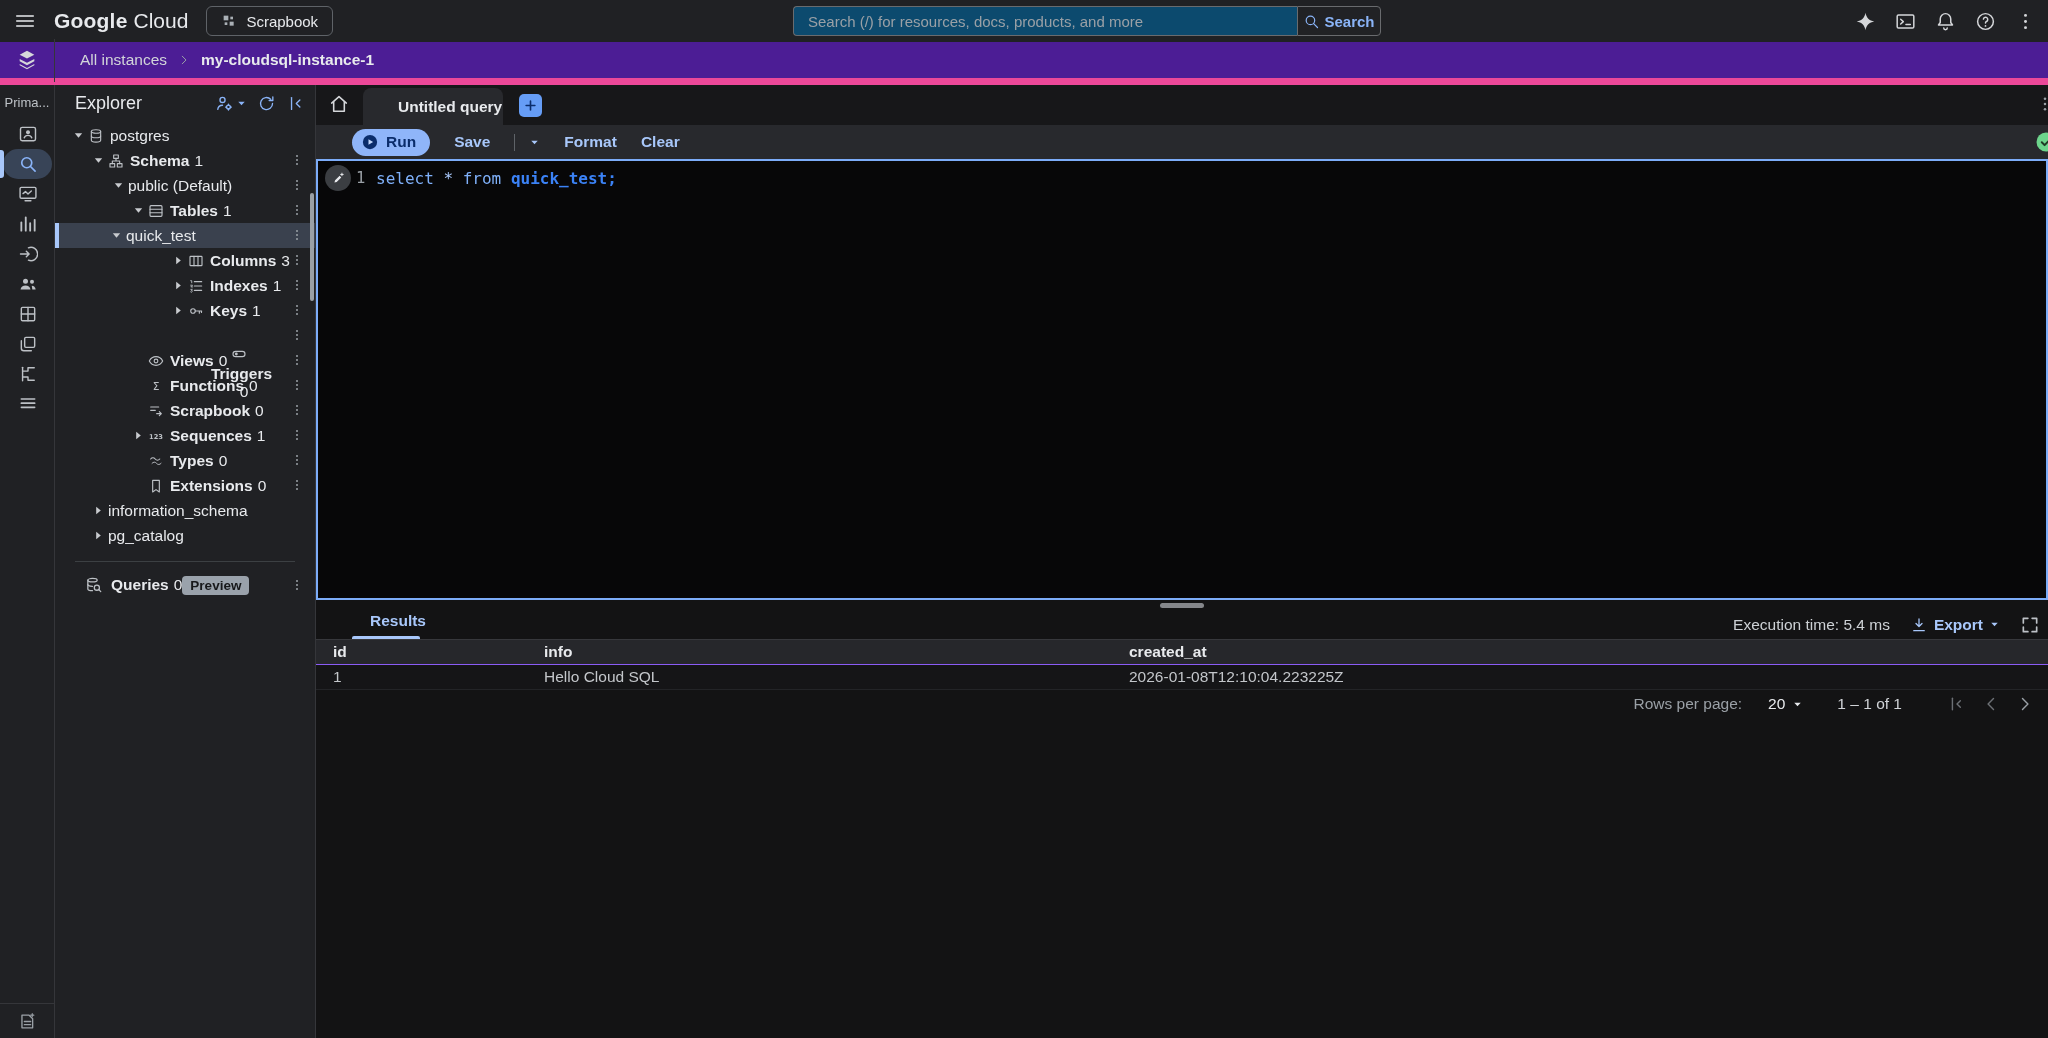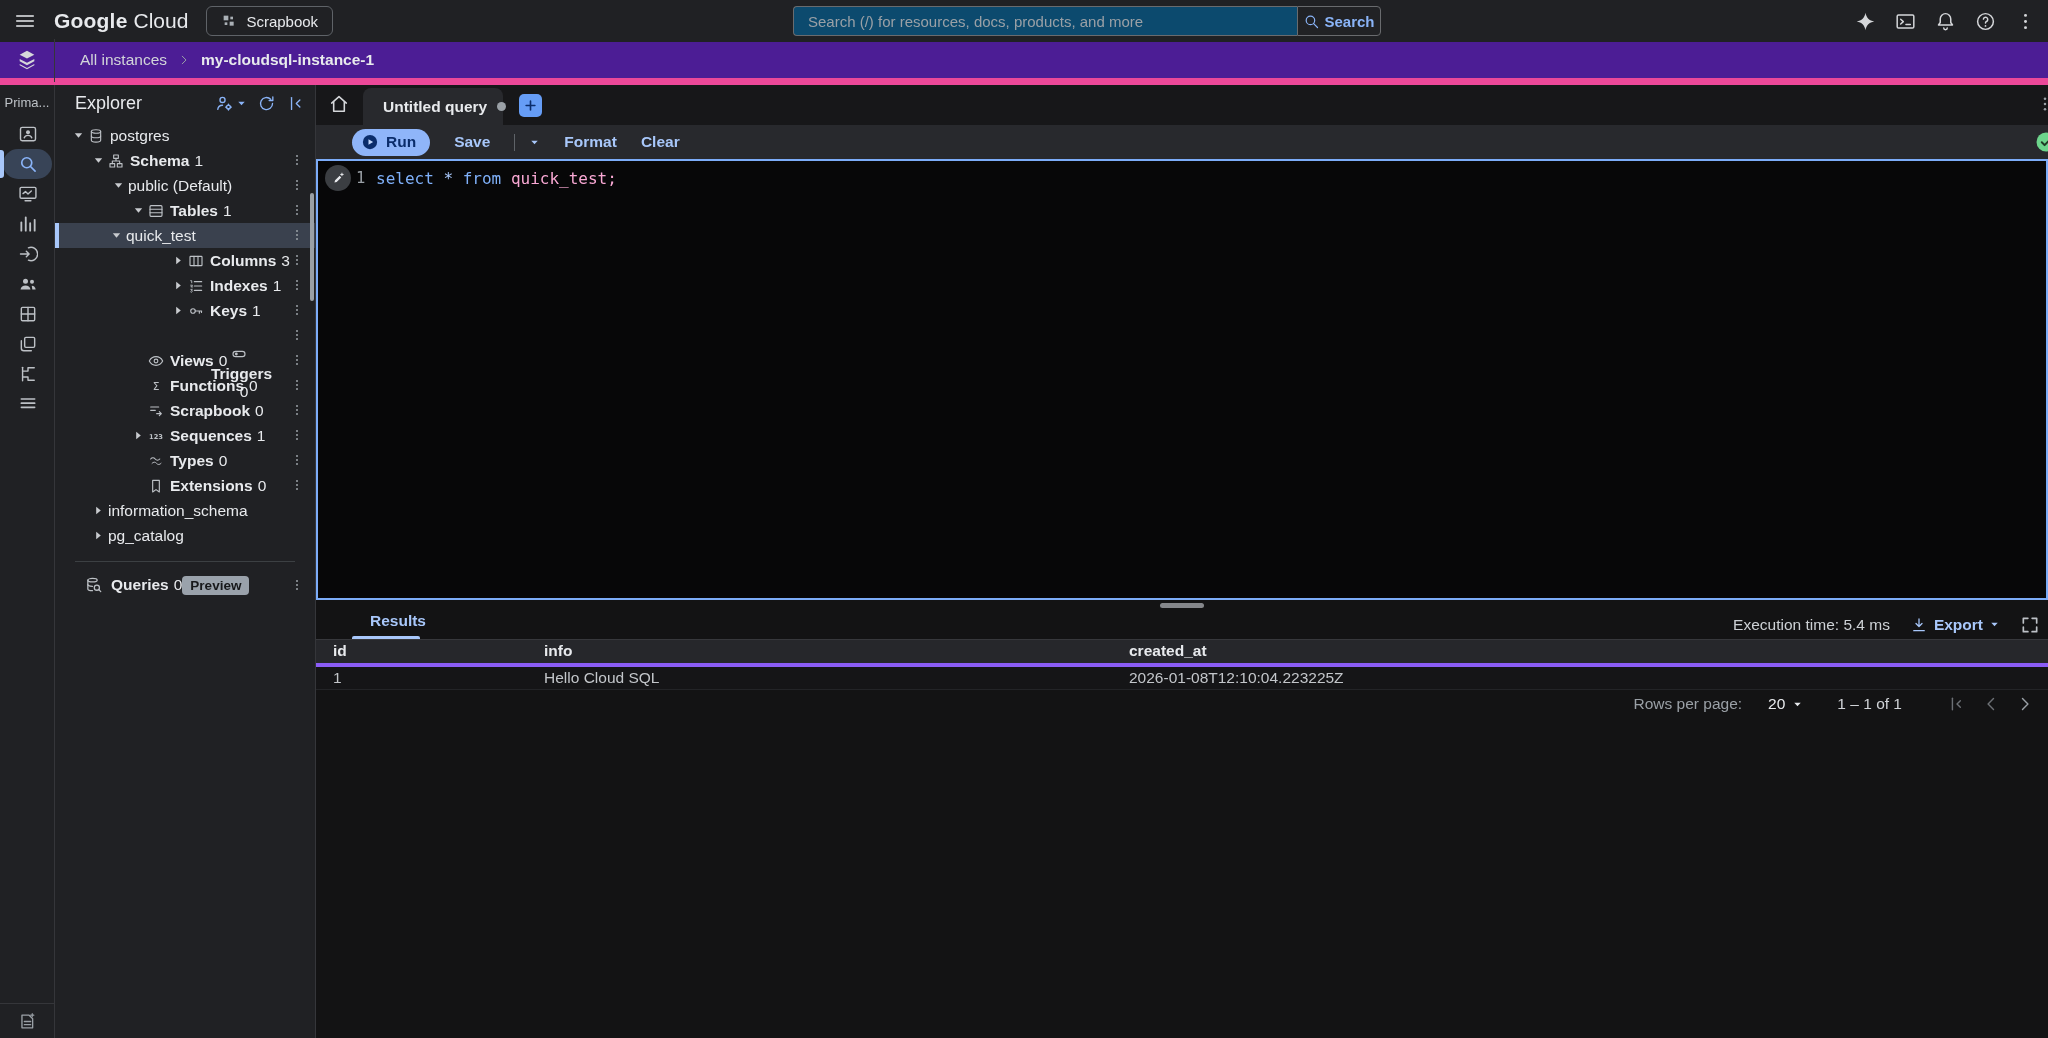--- a/index.html
+++ b/index.html
@@ -84,21 +84,21 @@
   #queries-row .tw-icon svg{width:18px;height:18px;}
   #preview-badge{background:#9aa2ab; color:#17181a; border-radius:4px; padding:2px 8px; font-size:13.5px; font-weight:600;}
   #explorer-scrollthumb{position:absolute; right:1px; top:108px; width:4px; height:108px; background:#9aa0a6; border-radius:2px;}
 
   
   #main{top:85px; left:316px; width:1732px; height:953px; background:#131314; overflow:hidden;}
   #tabbar{position:absolute; top:0; left:0; width:100%; height:40px; background:#171719;}
   #home-btn{position:absolute; left:12px; top:8px; width:26px; height:26px; color:#d5d7da; cursor:pointer;}
   #home-btn .icon{width:22px;height:22px;}
   #active-tab{position:absolute; left:47px; top:3px; height:37px; width:140px; background:#28292d; border-radius:8px 8px 0 0;
-    display:flex; align-items:center; padding:0 12px; gap:8px; cursor:pointer;}
+    display:flex; align-items:center; padding:0 12px; gap:23px; cursor:pointer;}
   #active-tab .code-ic{width:17px; height:13px; color:#e8eaed;}
   #active-tab .tab-label{font-size:15.5px; color:#e8eaed; font-weight:600; white-space:nowrap;}
   #active-tab .dirty{width:9px; height:9px; border-radius:50%; background:#9aa0a6; margin-left:2px; flex:0 0 9px;}
   #add-tab{position:absolute; left:203px; top:9px; width:23px; height:23px; background:#669df6; border-radius:5px;
     color:#0b2d6b; display:flex; align-items:center; justify-content:center; cursor:pointer;}
   #add-tab .icon{width:15px;height:15px;}
   #tab-overflow{position:absolute; left:1720px; top:10px; width:18px; height:18px; color:#9aa0a6;}
 
   #toolbar{position:absolute; top:40px; left:0; width:100%; height:34px; background:#28292d; display:flex; align-items:center; padding-left:36px; gap:24px;}
   #run-btn{height:27px; border-radius:14px; background:#8fb5f9; color:#0b2d6b; display:flex; align-items:center; gap:7px;
@@ -113,37 +113,37 @@
   #editor{position:absolute; top:74px; left:0; width:100%; height:441px; background:#070708; border:2px solid #7cacf8; display:flex;}
   #gutter{width:58px; flex:0 0 58px; padding-top:4px; position:relative;}
   #assist-btn{position:absolute; left:7px; top:4px; width:26px; height:26px; border-radius:50%; background:#3b3e42;
     display:flex; align-items:center; justify-content:center; color:#e8eaed; cursor:pointer;}
   #assist-btn .icon{width:15px;height:15px;}
   #linenum{position:absolute; left:38px; top:8px; color:#9aa0a6; font-family:"DejaVu Sans Mono",monospace; font-size:15.5px;}
   #codearea{padding-top:8px; font-family:"DejaVu Sans Mono",monospace; font-size:16px; white-space:pre;}
   .tok-keyword{color:#7fb0f9;}
   .tok-operator{color:#a8c7fa;}
   .tok-plain{color:#e8eaed;}
-  .tok-identifier{color:#f9a8d4; font-weight:400;}
+  .tok-identifier{color:#3b82f6; font-weight:700;}
 
   #results{position:absolute; top:515px; left:0; width:100%; bottom:0; background:#131314;}
   #drag-handle-row{height:10px; display:flex; align-items:center; justify-content:center;}
   #drag-handle{width:44px; height:5px; border-radius:3px; background:#85878b; cursor:row-resize;}
   #results-tabsrow{position:relative; height:29px;}
   #results-tab{position:absolute; left:54px; top:2px; font-size:15.5px; color:#a8c7fa; font-weight:600; cursor:pointer;}
   #results-underline{position:absolute; left:36px; bottom:0; width:68px; height:3px; background:#a8c7fa; border-radius:2px 2px 0 0;}
   #results-right{position:absolute; right:8px; top:0; height:29px; display:flex; align-items:center; gap:20px;}
   #exec-time{color:#cdd1d5; font-size:15.5px;}
   #export-btn{display:flex; align-items:center; gap:6px; color:#a8c7fa; font-size:15.5px; font-weight:600; cursor:pointer;}
   #export-btn .dl{width:18px;height:18px;}
   #export-btn .caret{width:11px;height:11px;}
   #fullscreen-btn{width:20px; height:20px; color:#bdc1c6; cursor:pointer;}
 
   #results-table{width:100%; border-collapse:collapse; table-layout:fixed;}
-  #results-table th{background:#26272b; border-top:1px solid #37383c; border-bottom:4px solid #8b5cf6;
+  #results-table th{background:#26272b; border-top:1px solid #37383c; border-bottom:1px solid #8b5cf6;
     height:25px; text-align:left; padding:0 0 0 17px; font-size:15.5px; font-weight:700; color:#e8eaed;}
   #results-table td{height:25px; background:#151517; border-bottom:1px solid #232427; padding:0 0 0 17px;
     font-size:15.5px; font-weight:400; color:#c3c6ca;}
   #results-table col:nth-child(1){width:211px;}
   #results-table col:nth-child(2){width:585px;}
 
   #pagination{height:28px; display:flex; align-items:center; justify-content:flex-end; padding-right:10px; gap:0;}
   #rpp-label{color:#9aa0a6; font-size:15.5px; margin-right:26px;}
   #rpp-select{display:flex; align-items:center; gap:7px; color:#e8eaed; font-size:15.5px; cursor:pointer; margin-right:34px;}
   #rpp-select .icon{width:11px;height:11px; color:#e8eaed;}

